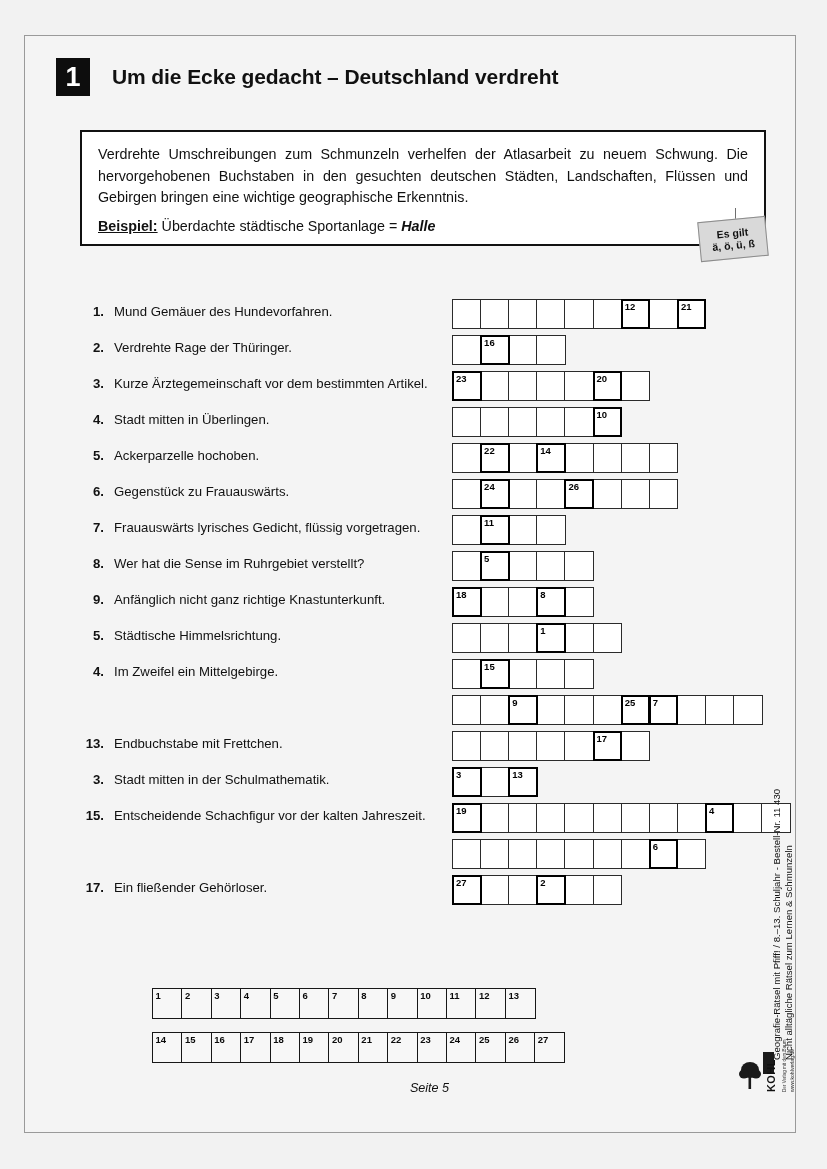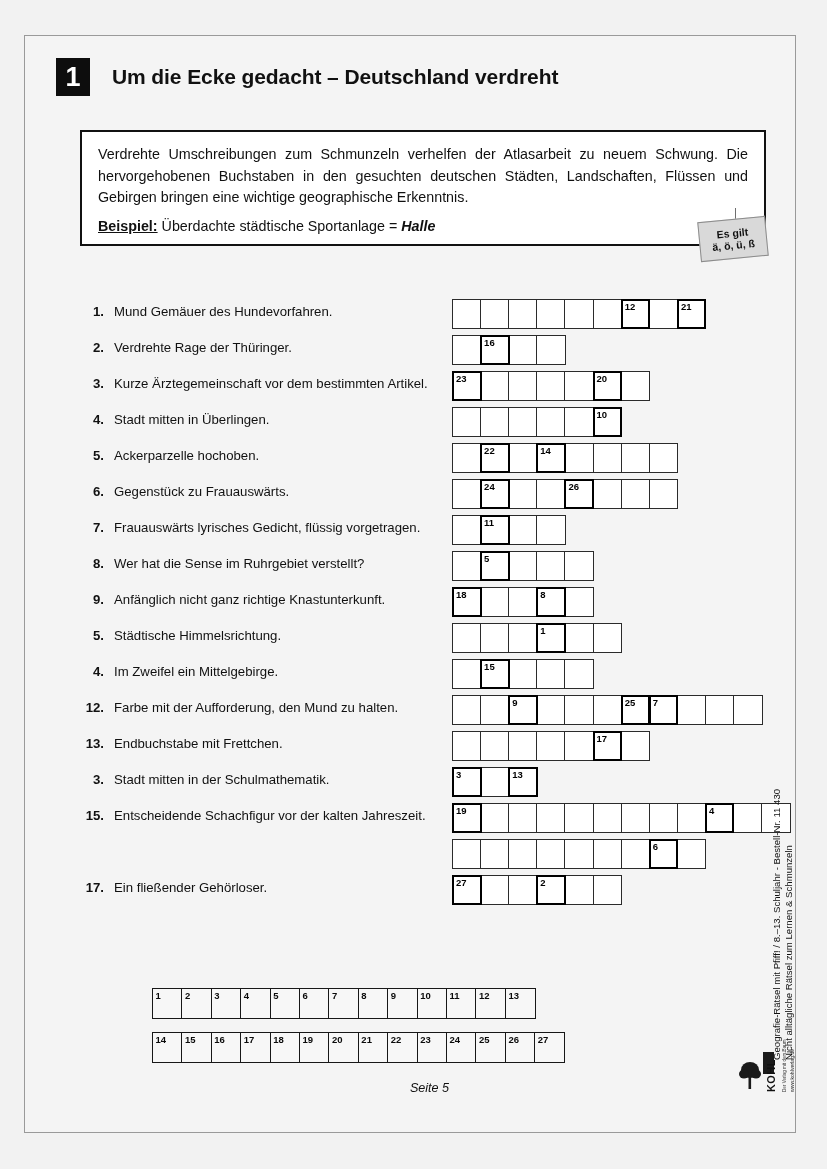--- a/index.html
+++ b/index.html
@@ -500,24 +500,20 @@
         <div class="cell"></div>
         <div class="cell marked">
           <span class="cell-num">15</span>
         </div>
         <div class="cell"></div>
         <div class="cell"></div>
         <div class="cell"></div>
       </div>
     </div>
     <div class="puzzle-row">
-      <div class="clue">
-        <span class="clue-num">12.</span>
-        <span class="clue-text">Farbe mit der Aufforderung, den Mund zu halten.</span>
-      </div>
       <div class="grid">
         <div class="cell"></div>
         <div class="cell"></div>
         <div class="cell marked">
           <span class="cell-num">9</span>
         </div>
         <div class="cell"></div>
         <div class="cell"></div>
         <div class="cell"></div>
         <div class="cell marked">

